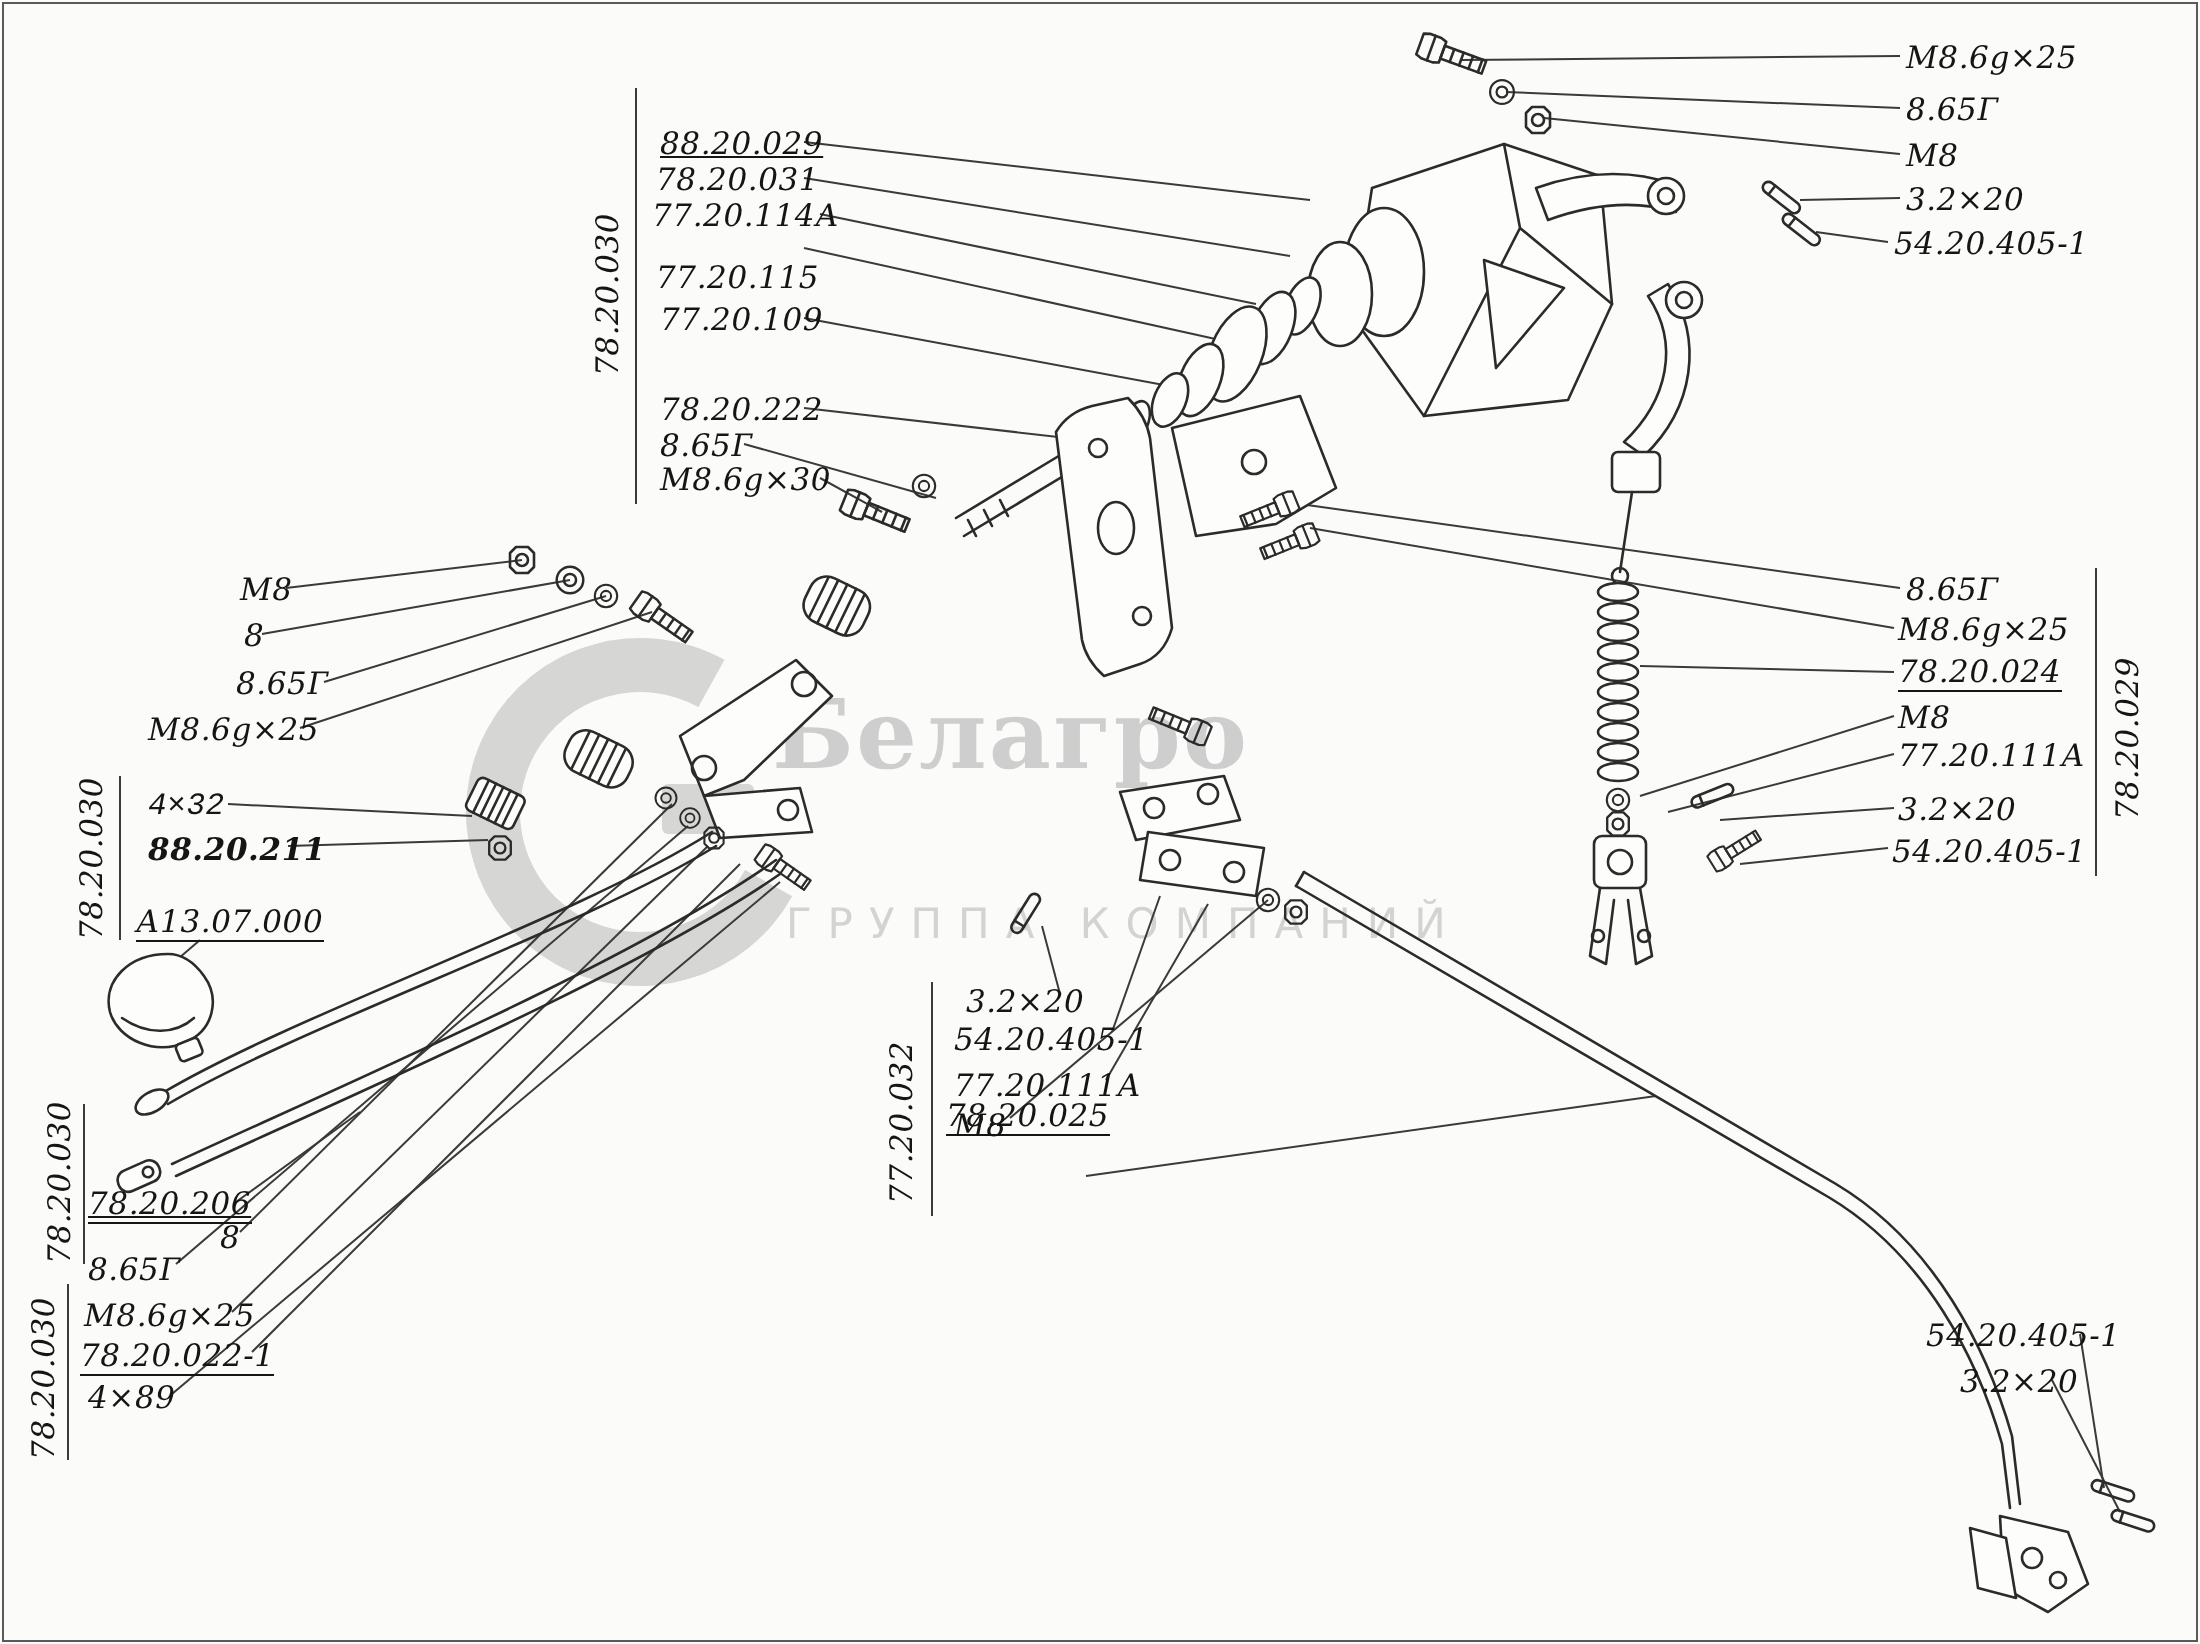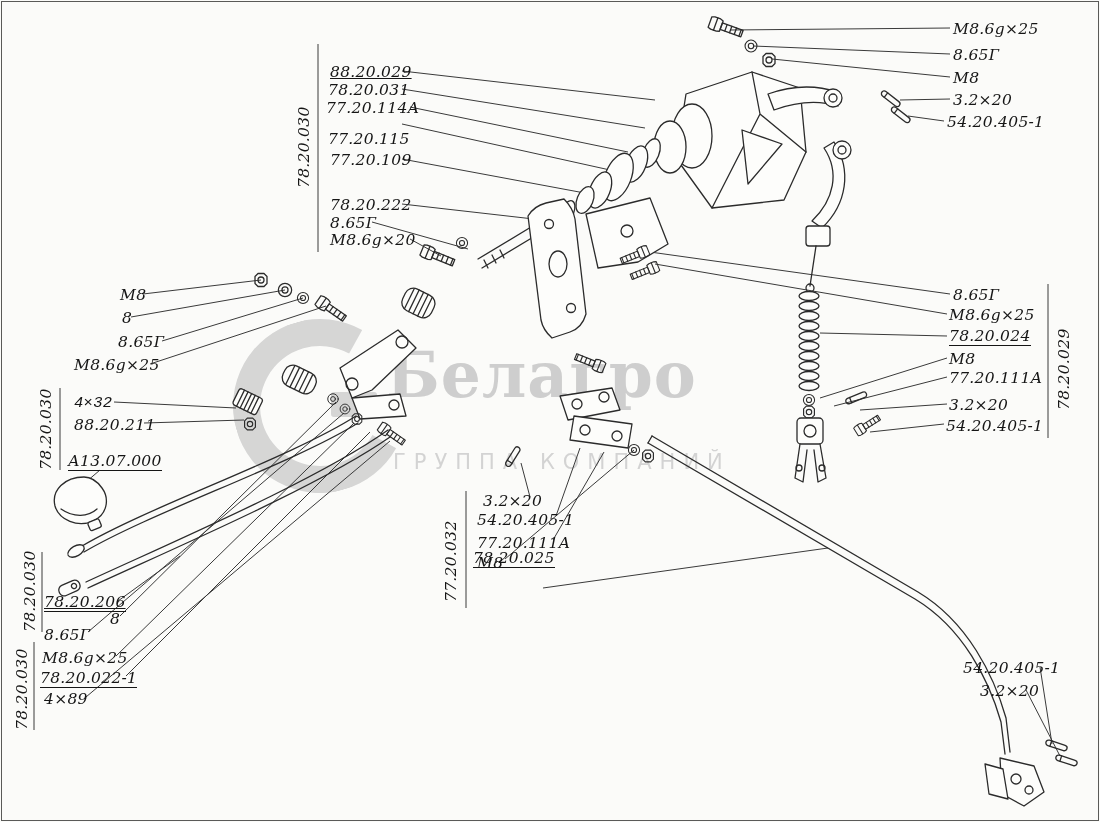--- a/index.html
+++ b/index.html
@@ -6,21 +6,21 @@
   .page{position:relative;width:1100px;height:822px;background:#fbfbf9;overflow:hidden;
         font-family:"DejaVu Serif",serif;}
   .frame{position:absolute;inset:1px;border:1px solid #5a5a58;pointer-events:none;z-index:5;}
   
   .wm{position:absolute;inset:0;opacity:.8;z-index:1;}
   .wm-ring{position:absolute;left:233px;top:319px;width:120px;height:120px;
            border:27px solid #cdcdcd;border-radius:50%;border-right-color:transparent;
            transform:rotate(-16deg);}
   .wm-bar{position:absolute;left:331px;top:392px;width:46px;height:25px;background:#cdcdcd;border-radius:3px;}
   .wm-brand{position:absolute;left:386px;top:344px;font-family:"DejaVu Serif",serif;font-weight:bold;
-            font-size:63px;color:#c4c4c4;letter-spacing:1px;line-height:1;}
+            font-size:48px;color:#c4c4c4;letter-spacing:1px;line-height:1;}
   .wm-sub{position:absolute;left:393px;top:452px;font-family:"DejaVu Sans",sans-serif;
           font-size:21px;letter-spacing:8px;color:#cacaca;line-height:1;}
   
   .diagram{position:absolute;left:0;top:0;z-index:2;}
   
   .labels{position:absolute;inset:0;z-index:3;}
   .lbl{position:absolute;font-family:"DejaVu Serif",serif;font-style:italic;font-size:15.5px;
        color:#151515;white-space:nowrap;line-height:1.05;letter-spacing:.3px;}
   .lbl.u{border-bottom:1.2px solid #151515;padding-bottom:1px;}
   .lbl.rot{transform-origin:0 0;transform:rotate(-90deg);}
@@ -313,29 +313,29 @@
   </svg>
 
   <div class="labels">
       <div class="lbl" style="left: 330px; top: 64px; text-decoration: underline;">88.20.029</div>
       <div class="lbl" style="left: 328px; top: 82px;">78.20.031</div>
       <div class="lbl" style="left: 326px; top: 100px; font-style: italic;">77.20.114А</div>
       <div class="lbl" style="left: 328px; top: 131px;">77.20.115</div>
       <div class="lbl" style="left: 330px; top: 152px;">77.20.109</div>
       <div class="lbl" style="left: 330px; top: 197px;">78.20.222</div>
       <div class="lbl" style="left: 330px; top: 215px;">8.65Г</div>
-      <div class="lbl" style="left: 330px; top: 232px;">М8.6g×20</div>
+      <div class="lbl" style="left: 330px; top: 232px;">М8.6g×30</div>
       <div class="lbl rot" style="left: 296px; top: 188px;">78.20.030</div>
       <div class="lbl" style="left: 120px; top: 287px;">М8</div>
       <div class="lbl" style="left: 122px; top: 310px;">8</div>
       <div class="lbl" style="left: 118px; top: 334px;">8.65Г</div>
       <div class="lbl" style="left: 74px; top: 357px;">М8.6g×25</div>
       <div class="lbl rot" style="left: 38px; top: 470px;">78.20.030</div>
       <div class="lbl" style="left: 74px; top: 395px; font-family: Liberation Mono, monospace;">4×32</div>
-      <div class="lbl" style="left: 74px; top: 417px;">88.20.211</div>
+      <div class="lbl" style="left: 74px; top: 417px; font-weight: bold;">88.20.211</div>
       <div class="lbl u" style="left: 68px; top: 453px;">А13.07.000</div>
       <div class="lbl rot" style="left: 22px; top: 632px;">78.20.030</div>
       <div class="lbl u" style="left: 44px; top: 594px; text-decoration: underline;">78.20.206</div>
       <div class="lbl" style="left: 110px; top: 611px;">8</div>
       <div class="lbl rot" style="left: 14px; top: 730px;">78.20.030</div>
       <div class="lbl" style="left: 44px; top: 627px;">8.65Г</div>
       <div class="lbl" style="left: 42px; top: 650px;">М8.6g×25</div>
       <div class="lbl u" style="left: 40px; top: 670px;">78.20.022-1</div>
       <div class="lbl" style="left: 44px; top: 691px;">4×89</div>
       <div class="lbl" style="left: 953px; top: 21px;">М8.6g×25</div>

